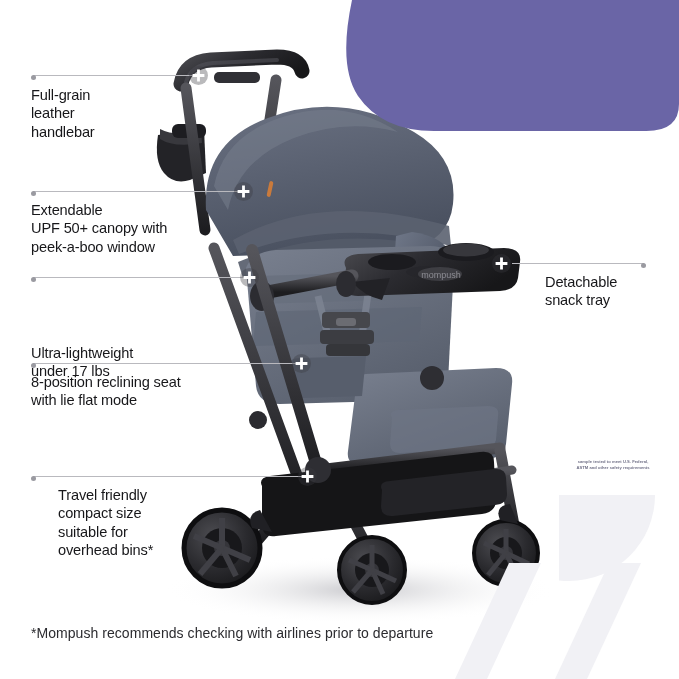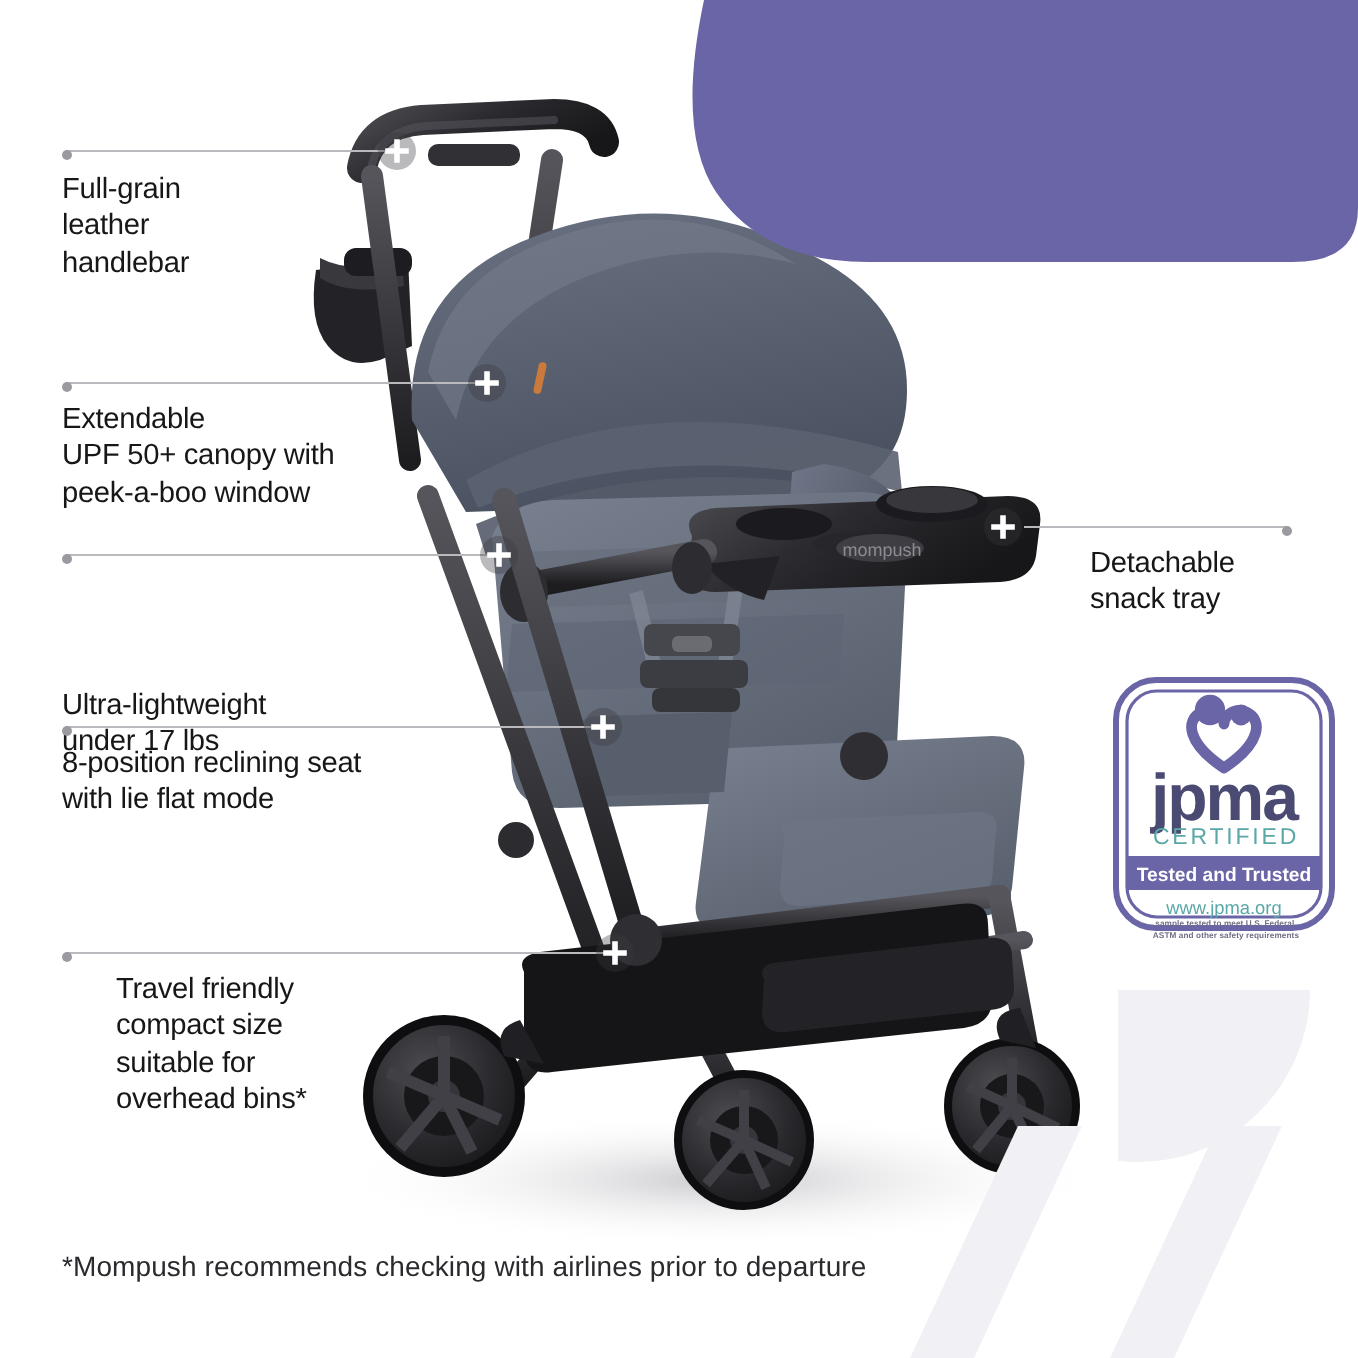--- a/index.html
+++ b/index.html
@@ -293,37 +293,18 @@
     <div class="cline" style="left:512px;top:263px;width:132px;"></div>
     <div class="cdot" style="left:641px;top:263px;"></div>
     <div class="clabel right" style="left:545px;top:273px;width:125px;">Detachable
 snack tray</div>
   </div>
   <svg class="plus" style="left:501px;top:263px;" viewBox="0 0 19 19">
     <circle cx="9.5" cy="9.5" r="9.5" fill="#3a3a40" opacity="0.35"></circle>
     <path d="M8.1 3.6h2.8v4.5h4.5v2.8h-4.5v4.5H8.1v-4.5H3.6V8.1h4.5z" fill="#ffffff"></path>
   </svg>
 
-  <div class="jpma">
-    <svg width="112" height="142" viewBox="0 0 112 142">
-      <rect x="2" y="2" width="108" height="124" rx="20" fill="#ffffff" stroke="#6a65a6" stroke-width="3"></rect>
-      <rect x="7.5" y="7.5" width="97" height="113" rx="15" fill="#ffffff" stroke="#6a65a6" stroke-width="1.6"></rect>
-
-      <g transform="translate(56,28)">
-        <circle cx="-7" cy="-11" r="7.6" fill="#6a65a6"></circle>
-        <circle cx="8.5" cy="-8.5" r="5.2" fill="#6a65a6"></circle>
-        <path d="M0 18 C-18 6 -20 -6 -11 -10 C-5 -12.5 0 -8 0 -4 C0 -8 5 -12.5 11 -10 C20 -6 18 6 0 18 Z" fill="none" stroke="#6a65a6" stroke-width="5.4" stroke-linejoin="round"></path>
-      </g>
-
-      <text x="56" y="72" text-anchor="middle" font-family="Liberation Sans, sans-serif" font-size="33" font-weight="700" fill="#4a4a72" letter-spacing="-1">jpma</text>
-      <text x="57" y="84" text-anchor="middle" font-family="Liberation Sans, sans-serif" font-size="11.5" font-weight="400" fill="#5aa7a7" letter-spacing="1.4">CERTIFIED</text>
-
-      <rect x="8" y="90" width="96" height="17" fill="#6a65a6"></rect>
-      <text x="56" y="102.5" text-anchor="middle" font-family="Liberation Sans, sans-serif" font-size="9.6" font-weight="700" fill="#ffffff">Tested and Trusted</text>
-      <text x="56" y="119" text-anchor="middle" font-family="Liberation Sans, sans-serif" font-size="9.2" font-weight="400" fill="#5aa7a7">www.jpma.org</text>
-    </svg>
-  </div>
   <div class="jpma-fine" style="white-space:pre-line;">sample tested to meet U.S. Federal,
 ASTM and other safety requirements</div>
 
   <div class="footnote">*Mompush recommends checking with airlines prior to departure</div>
 
 </div>
 
 </body></html>

